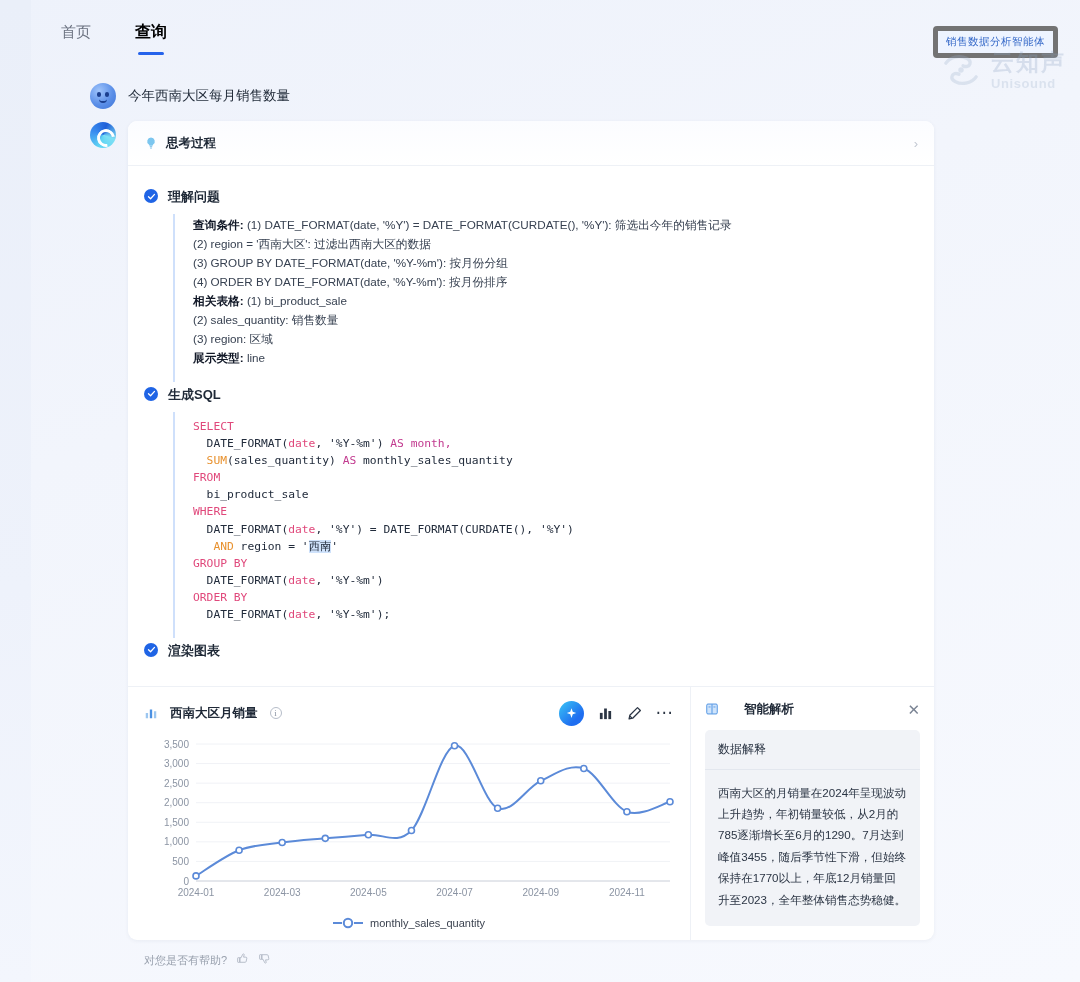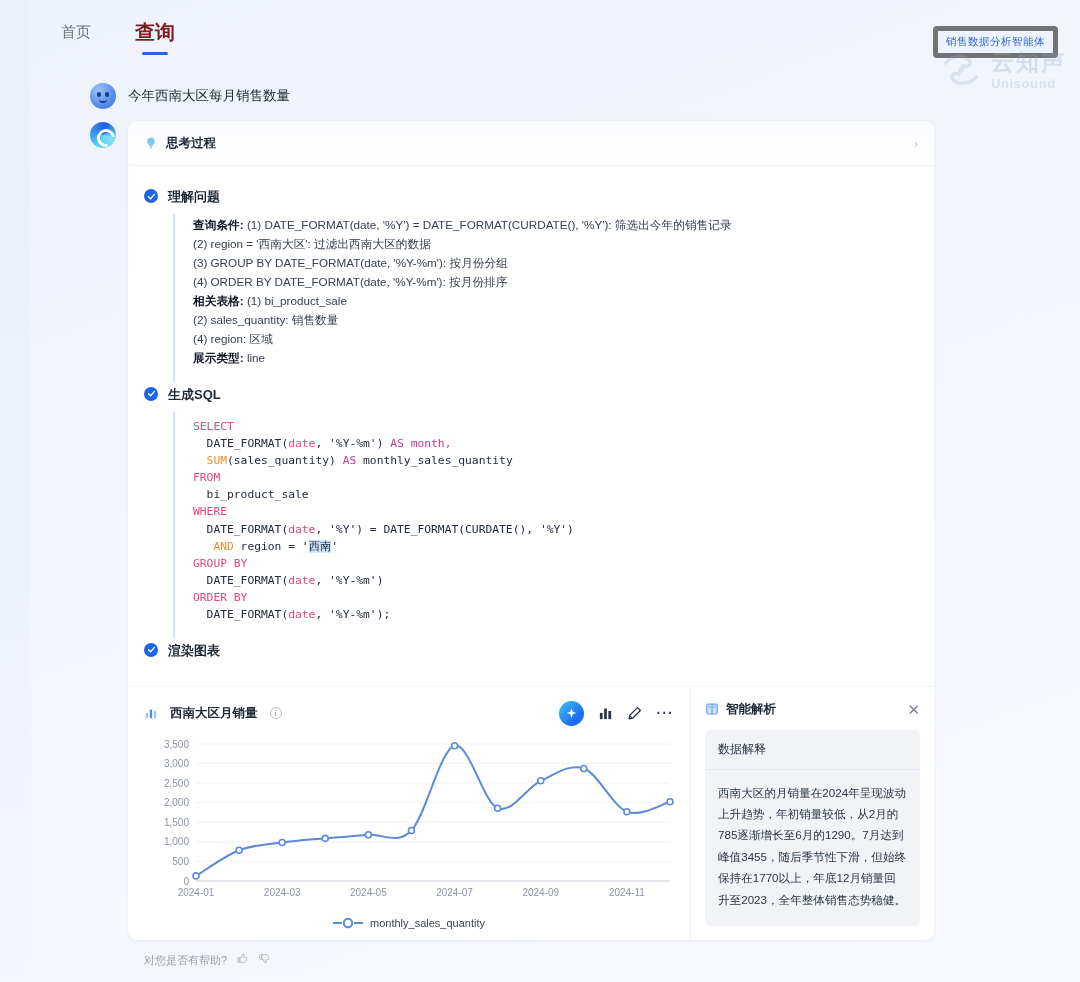--- a/index.html
+++ b/index.html
@@ -25,21 +25,21 @@
   
   .topnav {
     position: absolute; left: 0; top: 18px; height: 52px; width: 100%;
     display: flex; align-items: flex-start; gap: 40px;
     padding-left: 28px;
   }
   .nav-item {
     font-size: 15px; color: #6b7280; line-height: 28px; cursor: pointer;
     position: relative; padding: 0 2px;
   }
-  .nav-item.active { color: #7f1d1d; font-weight: 700; font-size: 20px; }
+  .nav-item.active { color: #000000; font-weight: 700; font-size: 16px; }
   .nav-underline {
     position: absolute; left: 50%; transform: translateX(-50%);
     bottom: -9px; width: 26px; height: 3px; border-radius: 2px; background: #2563eb;
   }
 
   .brand-wrap {
     position: absolute; right: 22px; top: 26px; width: 200px; text-align: right;
   }
   .brand-badge {
     display: inline-block;
@@ -144,21 +144,21 @@
     background: linear-gradient(135deg,#39c6f5 0%, #1f6ef0 70%);
     display: flex; align-items: center; justify-content: center; }
   .dots { color: #2b3544; font-size: 17px; letter-spacing: 1.5px; line-height: 10px; }
 
   .chart-box { position: relative; width: 530px; height: 175px; margin-left: 4px; }
   .chart-svg { display:block; }
   .legend { display:flex; align-items:center; justify-content:center; gap:7px; margin-top: 6px; }
   .legend-txt { font-size: 11px; color: #3c4350; }
 
   
-  .an-head { display: flex; align-items: center; gap: 7px; margin-bottom: 12px; }
+  .an-head { display: flex; align-items: center; gap: 25px; margin-bottom: 12px; }
   .an-title { font-size: 12.5px; font-weight: 700; color: #1f2937; }
   .an-close { margin-left: auto; color: #7b8494; font-size: 15px; cursor: pointer; line-height: 1; }
   .an-card { background: #f1f3f7; border-radius: 5px; overflow: hidden; }
   .an-card-head { padding: 11px 13px; font-size: 12px; color: #2b3544;
                   border-bottom: 1px solid #e3e7ee; }
   .an-card-body { padding: 12px 13px 16px 13px; font-size: 11.6px; color: #2b3544;
                   line-height: 1.85; }
 
   
   .feedback {
@@ -232,21 +232,21 @@
         <div class="step-head">
           <span class="step-title">理解问题</span>
         </div>
         <div class="step-body">
           <div class="kv-line"><b>查询条件:</b><span> (1) DATE_FORMAT(date, '%Y') = DATE_FORMAT(CURDATE(), '%Y'): 筛选出今年的销售记录</span></div>
           <div class="kv-line"><b></b><span>(2) region = '西南大区': 过滤出西南大区的数据</span></div>
           <div class="kv-line"><b></b><span>(3) GROUP BY DATE_FORMAT(date, '%Y-%m'): 按月份分组</span></div>
           <div class="kv-line"><b></b><span>(4) ORDER BY DATE_FORMAT(date, '%Y-%m'): 按月份排序</span></div>
           <div class="kv-line"><b>相关表格:</b><span> (1) bi_product_sale</span></div>
           <div class="kv-line"><b></b><span>(2) sales_quantity: 销售数量</span></div>
-          <div class="kv-line"><b></b><span>(4) region: 区域</span></div>
+          <div class="kv-line"><b></b><span>(3) region: 区域</span></div>
           <div class="kv-line"><b>展示类型:</b><span> line</span></div>
         </div>
       </div>
 
       <div class="step">
         <div class="check">
           <svg viewBox="0 0 24 24">
             <path d="M4 12.5l5.5 5.5L20 6.5" fill="none" stroke="#fff" stroke-width="3.4" stroke-linecap="round" stroke-linejoin="round"></path>
           </svg>
         </div>

